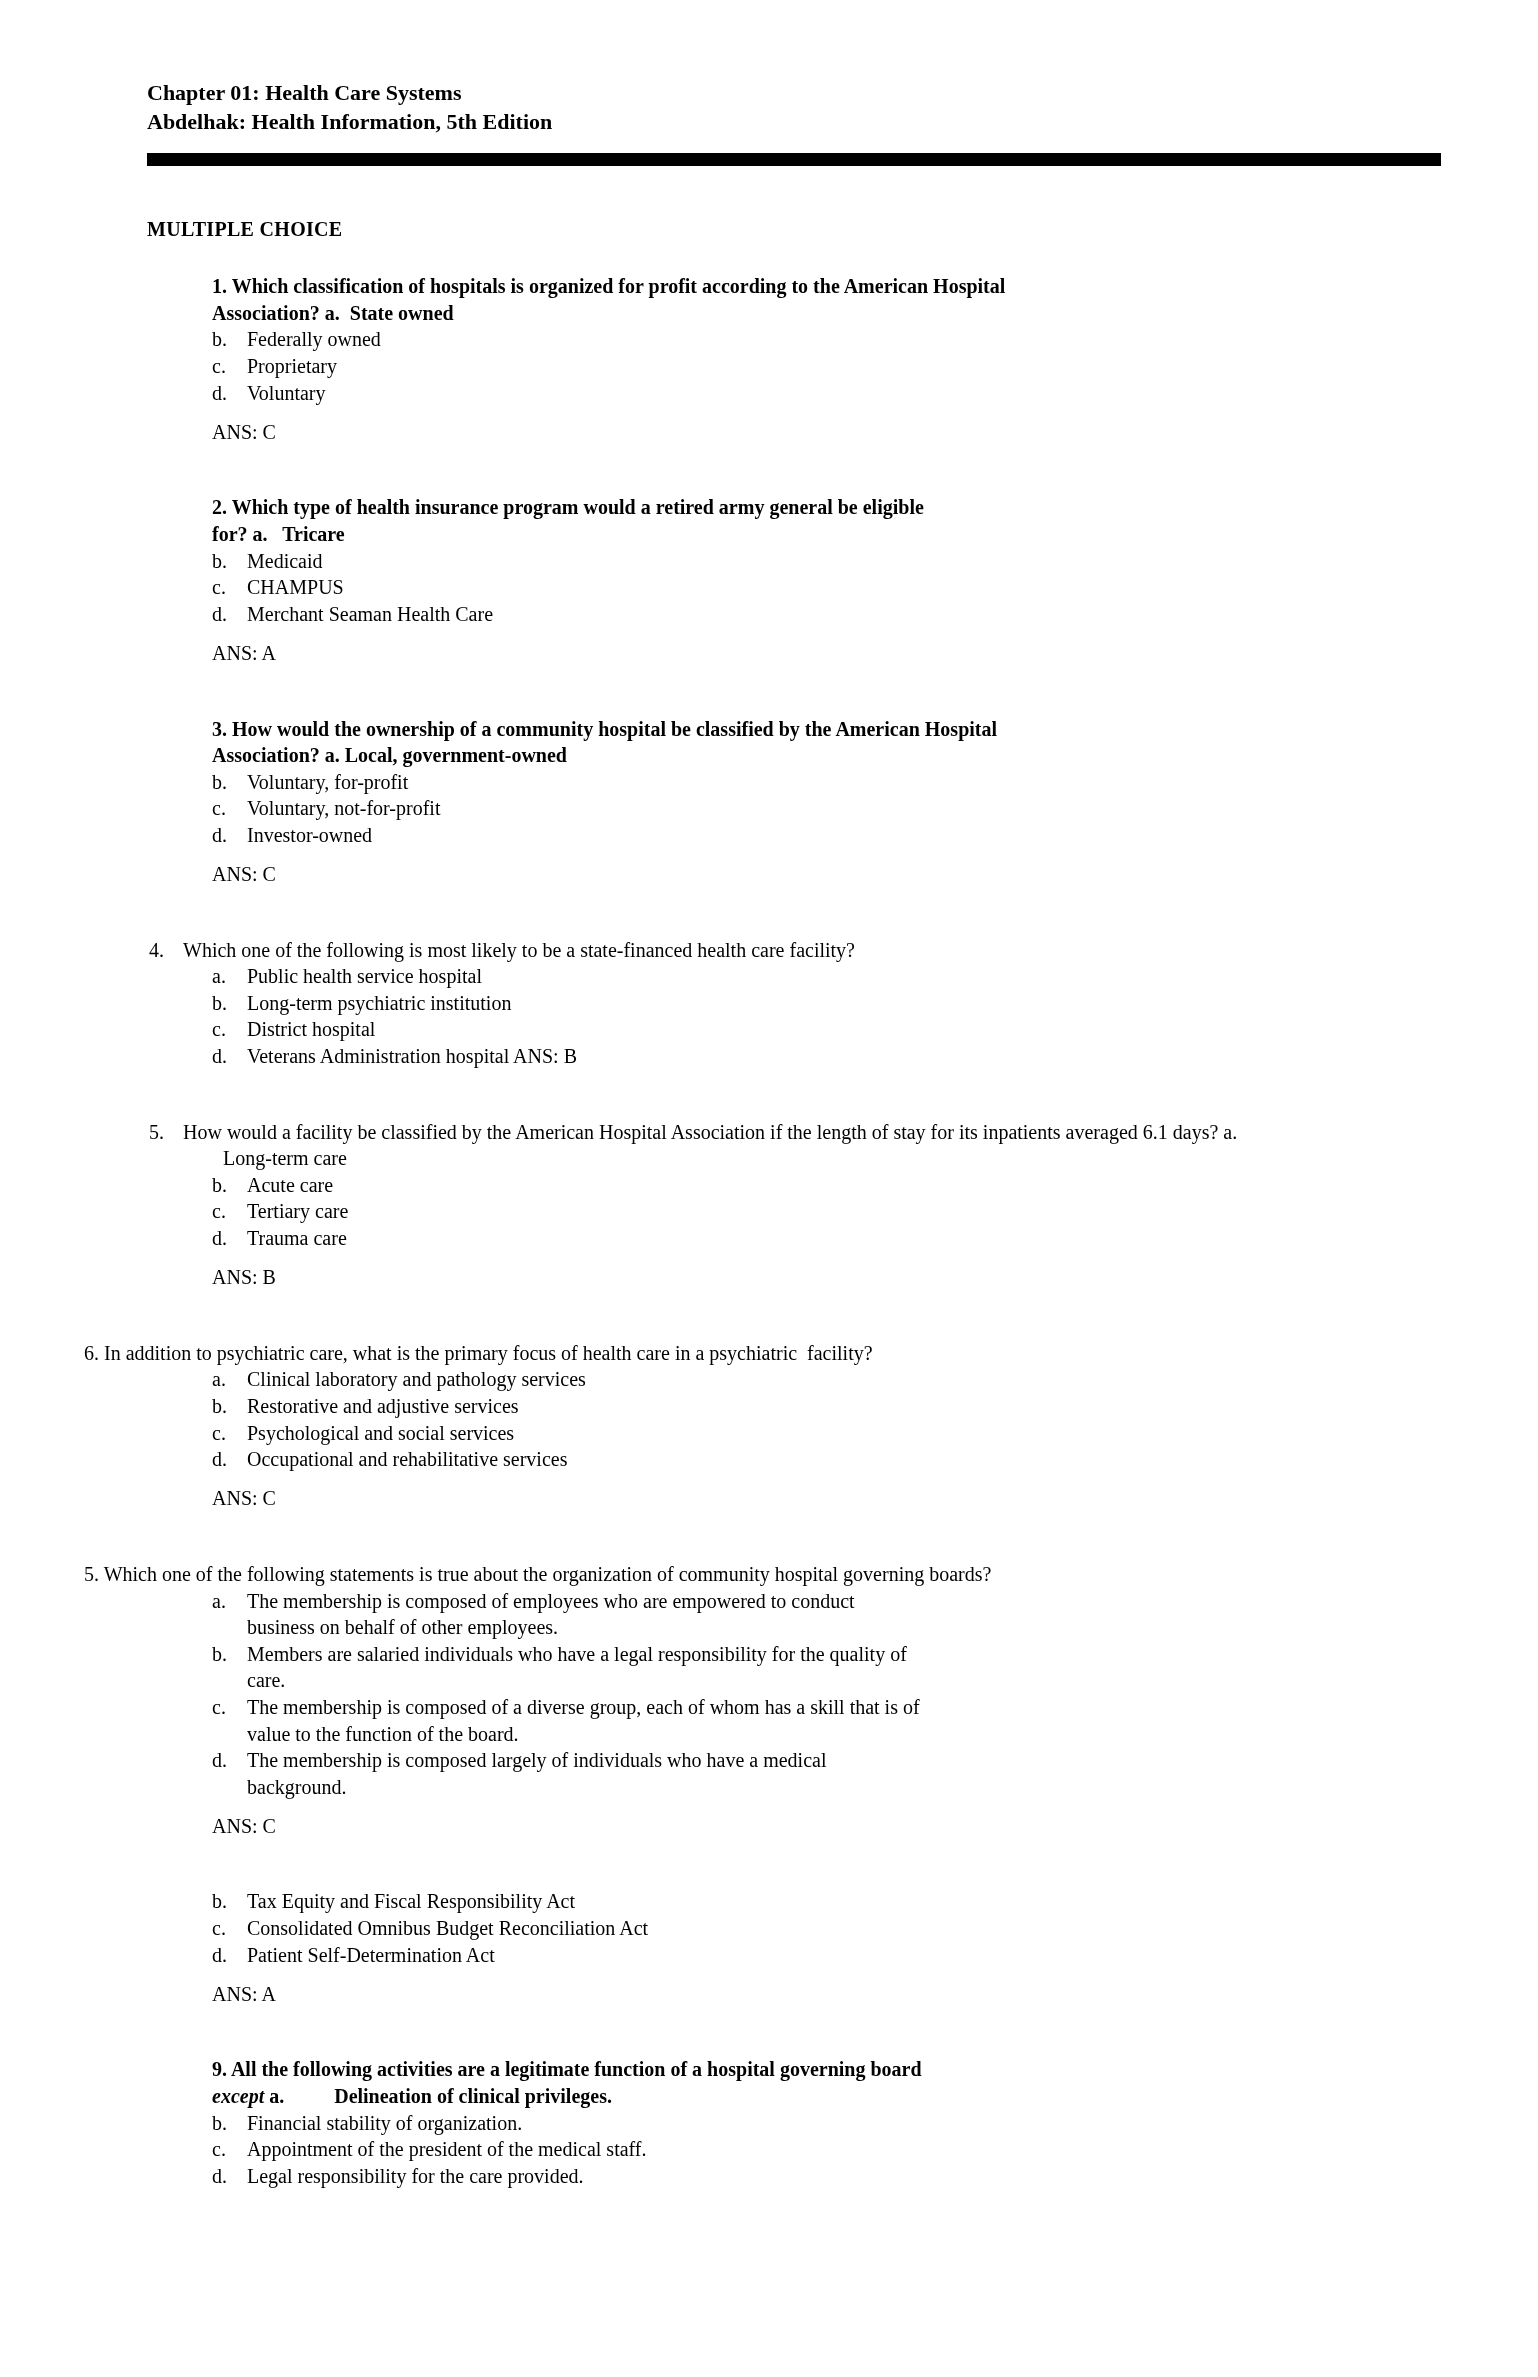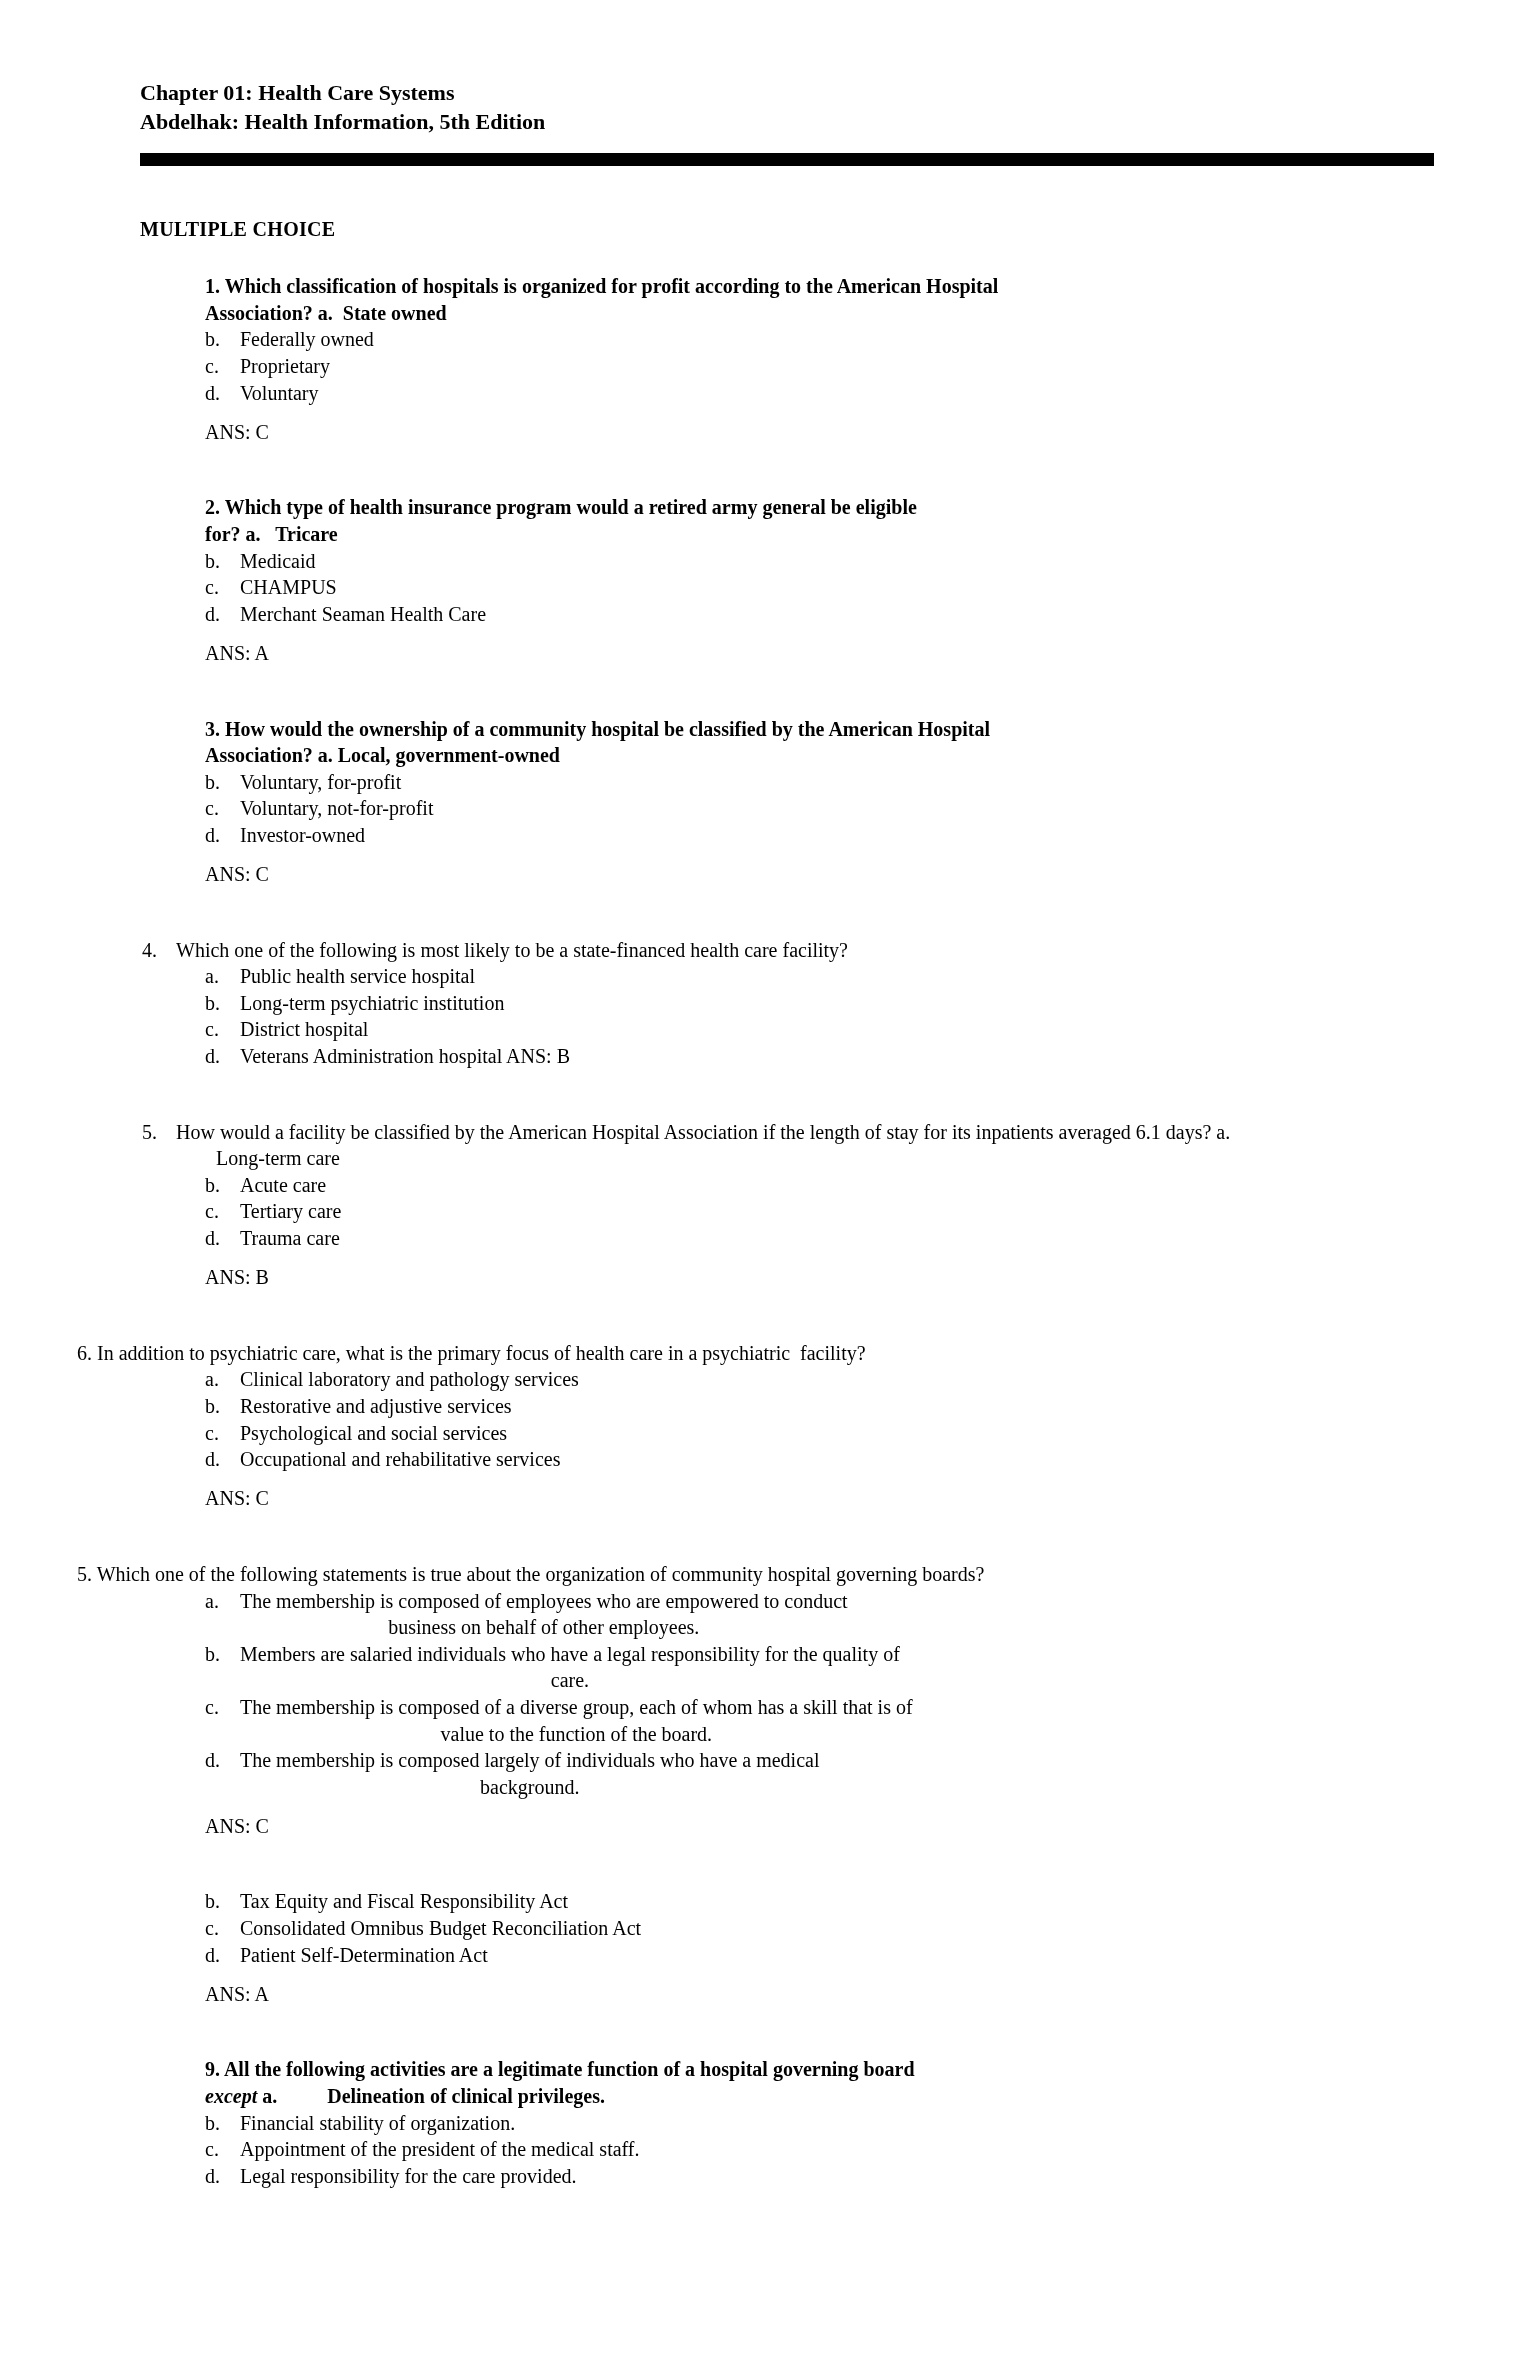--- a/index.html
+++ b/index.html
@@ -10,21 +10,21 @@
     color: #000000;
     font-family: "Liberation Serif", serif;
     font-size: 20px;
     line-height: 26.6px;
     overflow: hidden;
   }
   .page {
     box-sizing: border-box;
     width: 1538px;
     height: 2377px;
-    padding: 78px 42px 0 4px;
+    padding: 78px 42px 0 11px;
   }
   .hdr-line {
     margin-left: 136px;
     font-size: 22px;
     line-height: 29px;
     font-weight: 700;
   }
   .rule {
     margin: 17px 0 0 136px;
     width: 1294px;
@@ -40,21 +40,21 @@
   .q { margin-bottom: 49px; }
   .stem { white-space: pre-wrap; }
   .ind-a { margin-left: 201px; font-weight: bold; }
   .ind-b { margin-left: 73px; }
   .hang { display: flex; margin-left: 138px; }
   .hang .num { flex: 0 0 34px; width: 34px; }
   .hang .stem { flex: 1; }
   .opts { margin-left: 201px; }
   .opt { display: flex; }
   .opt .let { flex: 0 0 35px; width: 35px; }
-  .opt .txt { white-space: pre-wrap; text-align: center; }
+  .opt .txt { white-space: pre-wrap; }
   .ans { margin-left: 201px; margin-top: 12.6px; white-space: pre-wrap; }
   .it { font-style: italic; }
 </style>
 </head>
 <body>
 
 <div class="page">
 
   <div class="hdr-line">Chapter 01: Health Care Systems</div>
   <div class="hdr-line">Abdelhak: Health Information, 5th Edition</div>

